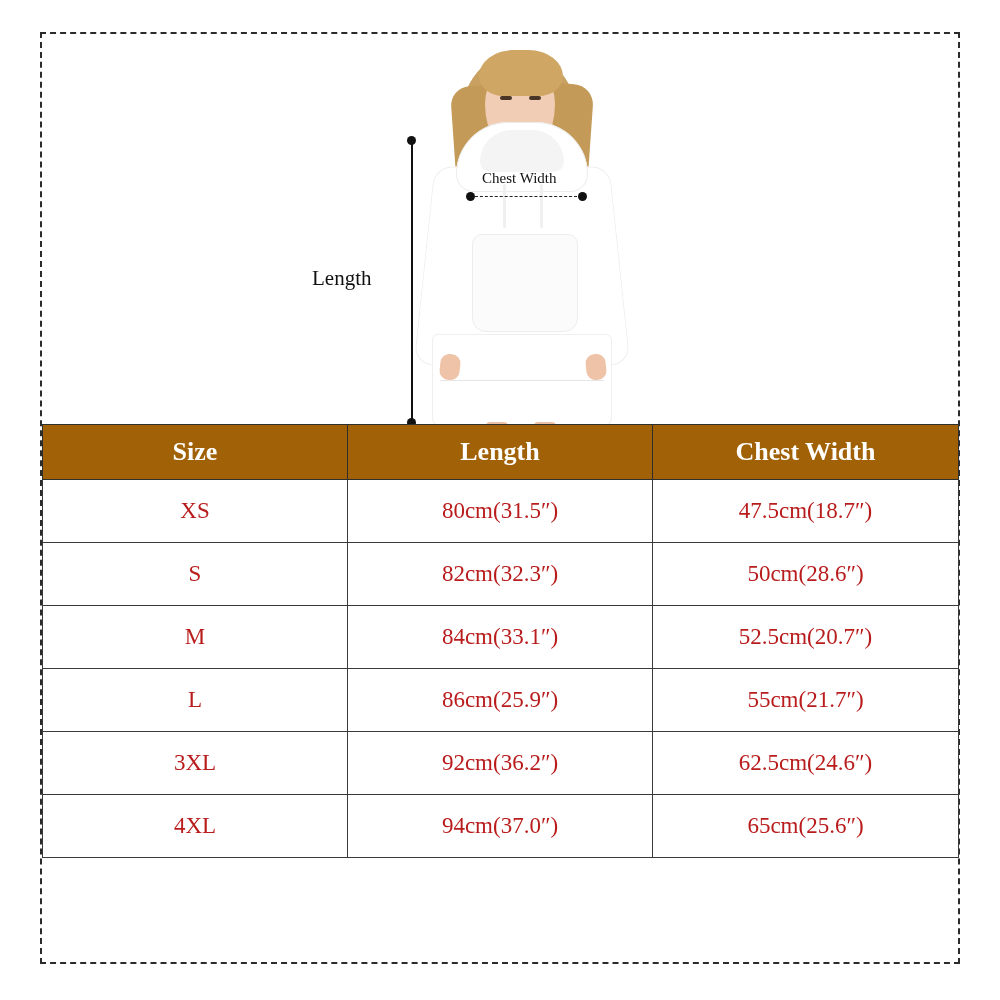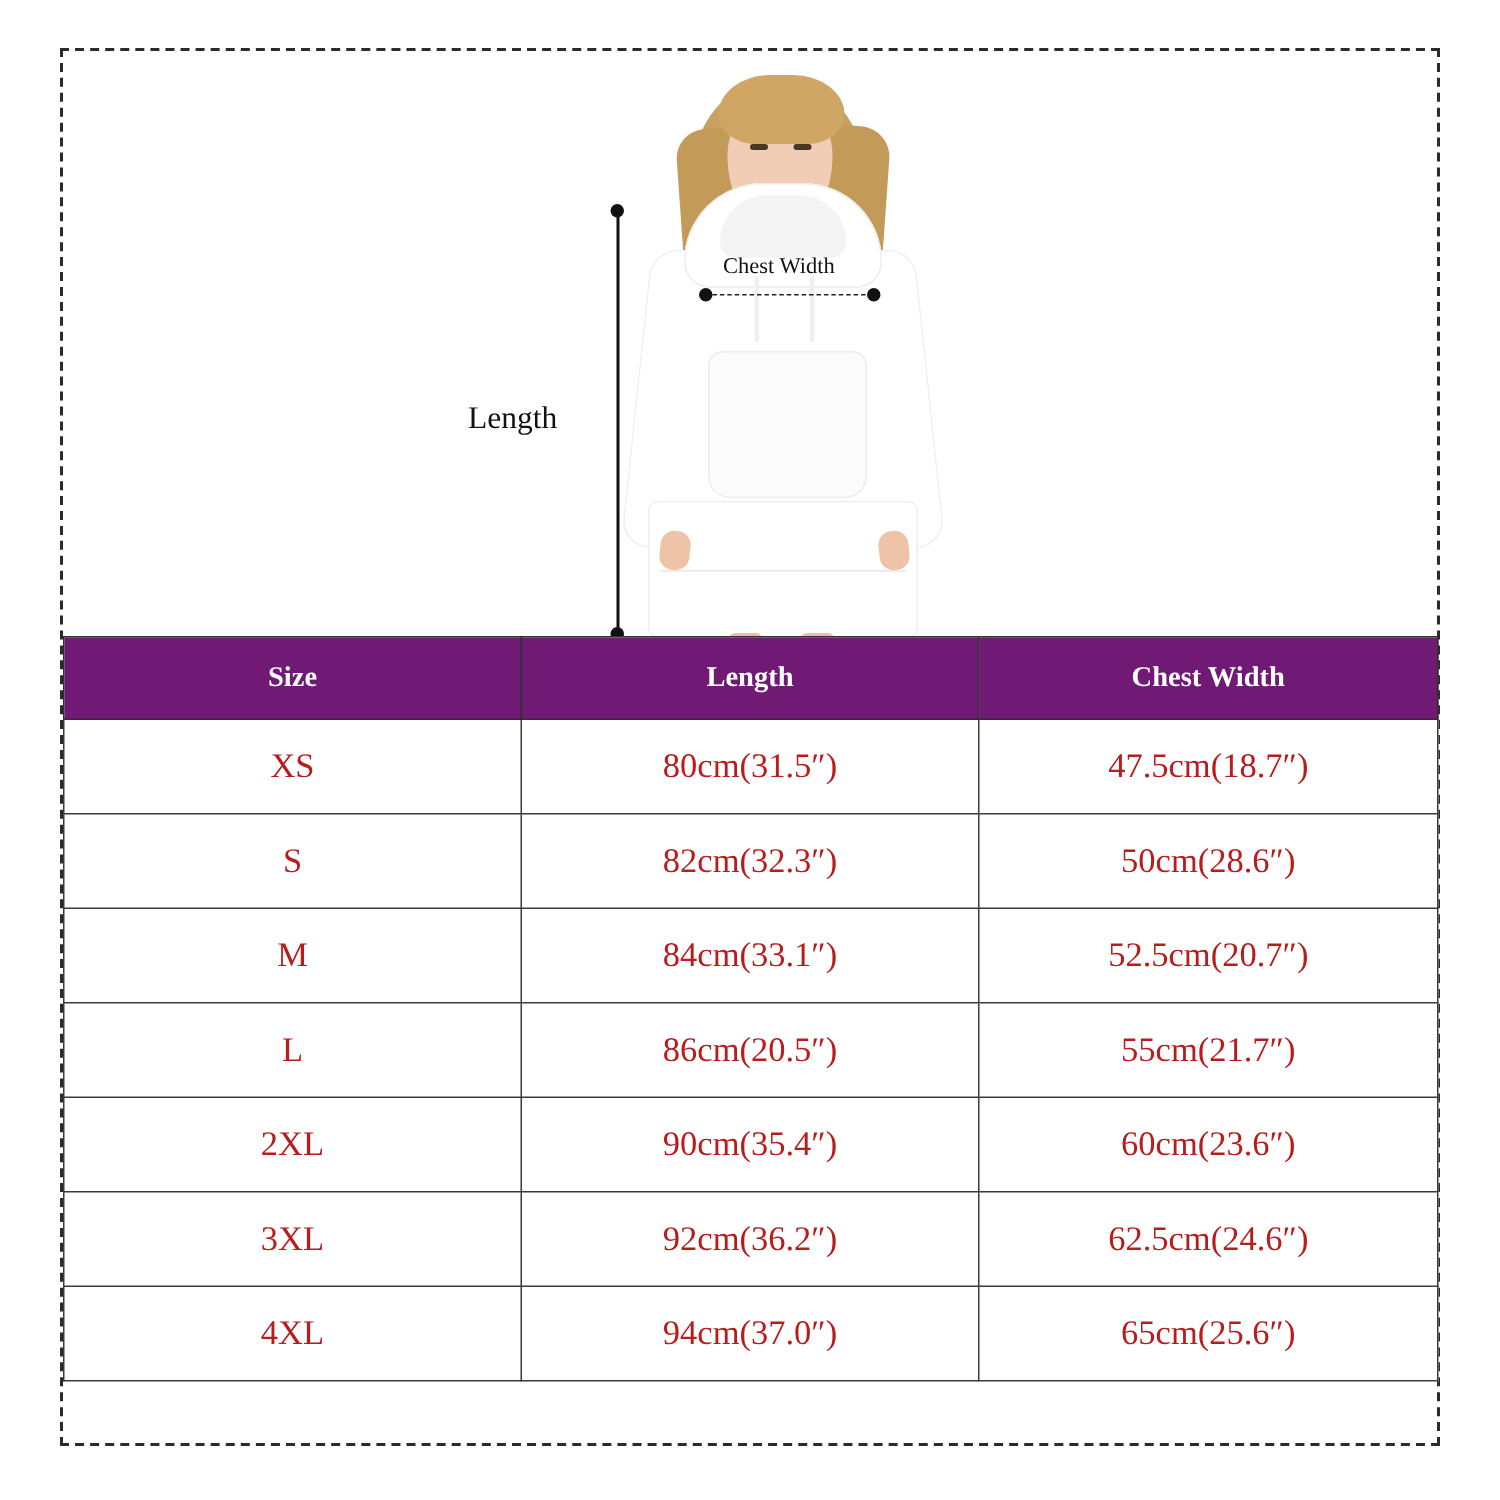--- a/index.html
+++ b/index.html
@@ -253,23 +253,23 @@
     width: 916px;
     border-collapse: collapse;
     table-layout: fixed;
   }
   #size-table th, #size-table td {
     border: 1px solid #3a3a3a;
     text-align: center;
     font-family: "Liberation Serif", serif;
   }
   #size-table thead th {
-    background: #701a75;
+    background: #a16207;
     color: #ffffff;
-    font-size: 19px;
+    font-size: 26px;
     font-weight: bold;
     height: 52px;
     border-color: #2f2f2f;
   }
   #size-table tbody td {
     background: #ffffff;
     color: #b91c1c;
     font-size: 23px;
     height: 60px;
   }
@@ -345,27 +345,22 @@
         <td>82cm(32.3″)</td>
         <td>50cm(28.6″)</td>
       </tr>
       <tr>
         <td>M</td>
         <td>84cm(33.1″)</td>
         <td>52.5cm(20.7″)</td>
       </tr>
       <tr>
         <td>L</td>
-        <td>86cm(20.5″)</td>
+        <td>86cm(25.9″)</td>
         <td>55cm(21.7″)</td>
-      </tr>
-      <tr>
-        <td>2XL</td>
-        <td>90cm(35.4″)</td>
-        <td>60cm(23.6″)</td>
       </tr>
       <tr>
         <td>3XL</td>
         <td>92cm(36.2″)</td>
         <td>62.5cm(24.6″)</td>
       </tr>
       <tr>
         <td>4XL</td>
         <td>94cm(37.0″)</td>
         <td>65cm(25.6″)</td>

